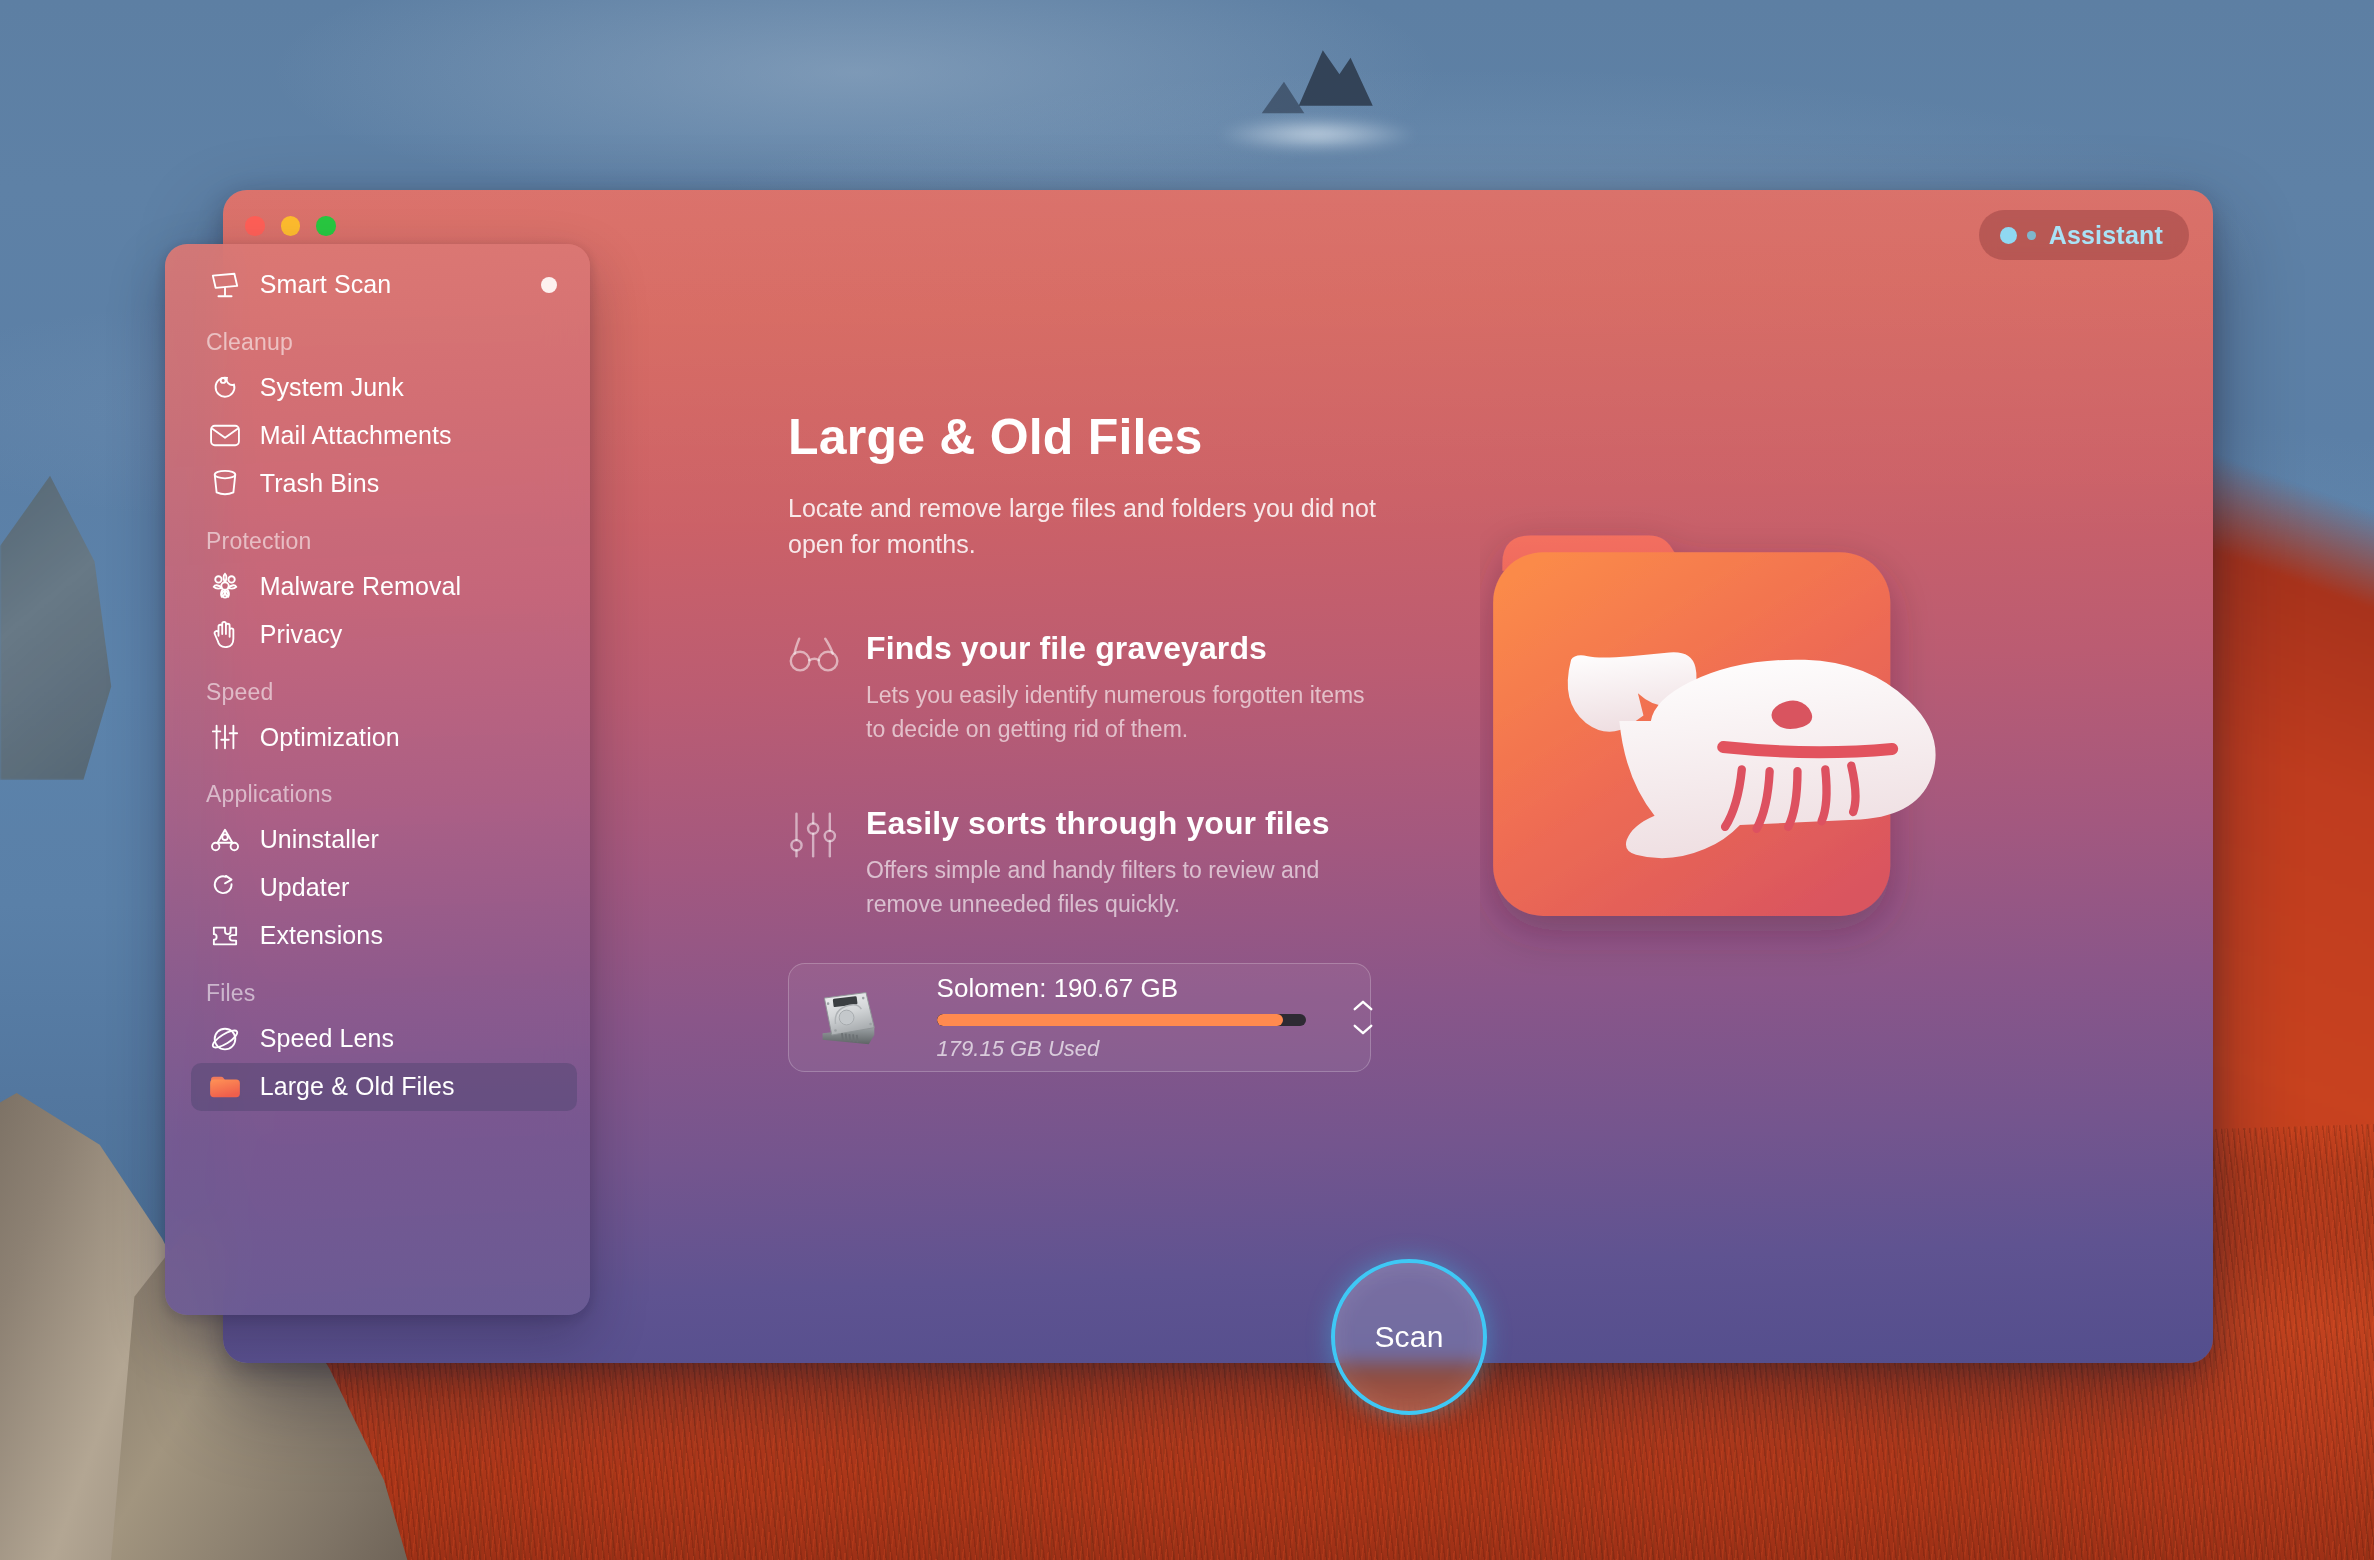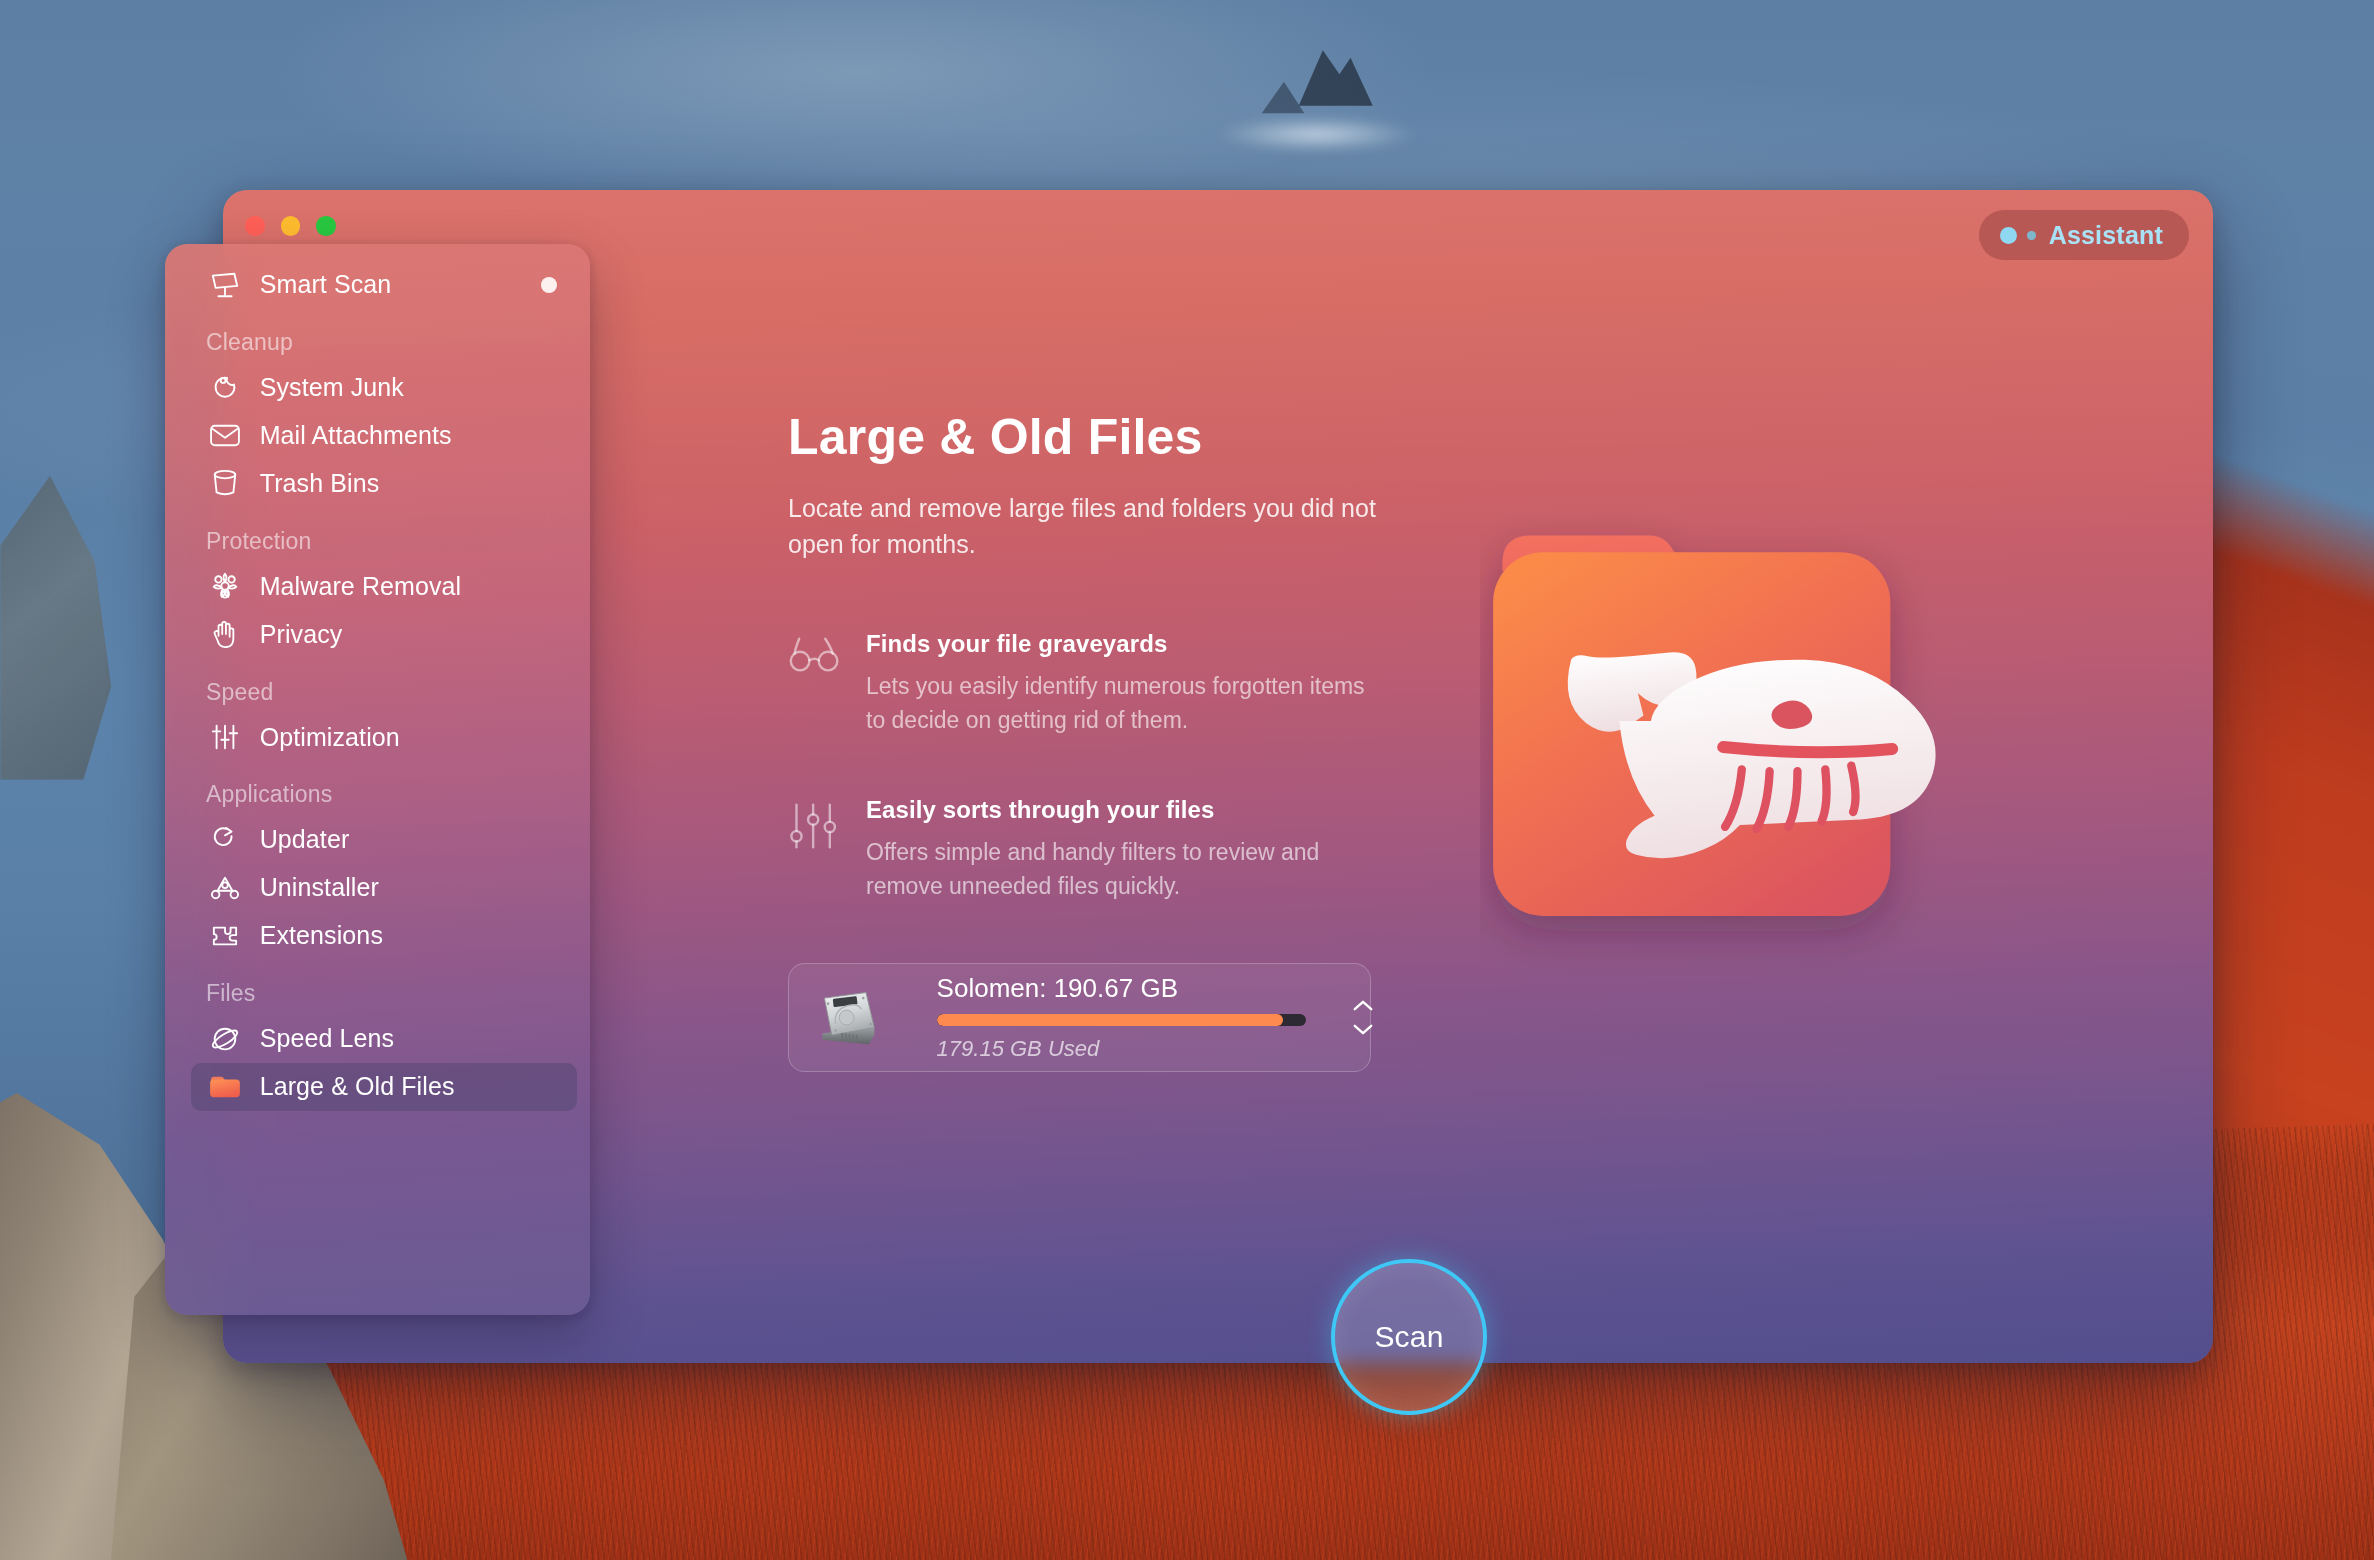--- a/index.html
+++ b/index.html
@@ -215,21 +215,21 @@
   #page-subtitle {
     font-size: 25px; color: rgba(255,255,255,.86);
     line-height: 1.45; margin: 0; max-width: 594px;
   }
   .features { margin-top: 67px; }
   .feature {
     display: flex; gap: 24px; margin-bottom: 58px;
   }
   .feature .f-icon { width: 54px; flex: none; padding-top: 5.6px; }
   .feature .f-title {
-    font-size: 24px; color: #fff; margin: 0 0 11px 0; letter-spacing: 0.1px;
+    font-size: 32px; color: #fff; margin: 0 0 11px 0; letter-spacing: 0.1px;
   }
   .feature .f-desc {
     font-size: 23px; color: rgba(255,255,255,.62); line-height: 1.5; margin: 0;
     max-width: 501px;
   }
 
   
   #disk-card {
     position: absolute;
     left: 788px; top: 963px;
@@ -460,38 +460,38 @@
         </svg>
       </span>
       <span class="sb-label">Optimization</span>
     </div>
 
 
     <div class="sb-group-label">Applications</div>
 
     <div class="sb-item">
       <span class="sb-icon">
-        <svg width="28" height="28" viewBox="0 0 30 30" fill="none" stroke="#fff" stroke-width="2" stroke-linecap="round" stroke-linejoin="round">
-          <path d="M22 11 a9 9 0 1 1 -6 -8"></path>
-          <path d="M16 2 L22 6 L15 10"></path>
-        </svg>
-      </span>
-      <span class="sb-label">Updater</span>
-    </div>
-
-    <div class="sb-item">
-      <span class="sb-icon">
         <svg width="30" height="28" viewBox="0 0 32 30" fill="none" stroke="#fff" stroke-width="2" stroke-linejoin="round">
           <path d="M16 4 L24 18 L8 18 Z"></path>
           <circle cx="6" cy="22" r="4"></circle>
             <circle cx="26" cy="22" r="4"></circle>
             <circle cx="16" cy="12" r="3"></circle>
         </svg>
       </span>
       <span class="sb-label">Uninstaller</span>
+    </div>
+
+    <div class="sb-item">
+      <span class="sb-icon">
+        <svg width="28" height="28" viewBox="0 0 30 30" fill="none" stroke="#fff" stroke-width="2" stroke-linecap="round" stroke-linejoin="round">
+          <path d="M22 11 a9 9 0 1 1 -6 -8"></path>
+          <path d="M16 2 L22 6 L15 10"></path>
+        </svg>
+      </span>
+      <span class="sb-label">Updater</span>
     </div>
 
     <div class="sb-item">
       <span class="sb-icon">
         <svg width="30" height="26" viewBox="0 0 32 28" fill="none" stroke="#fff" stroke-width="2" stroke-linejoin="round">
           <path d="M4 5 h12 v4 a3 3 0 0 0 6 0 V5 h6 v8 h-4 a3 3 0 0 0 0 6 h4 v4 H4 v-5 a3 3 0 0 0 0 -6 z"></path>
         </svg>
       </span>
       <span class="sb-label">Extensions</span>
     </div>

